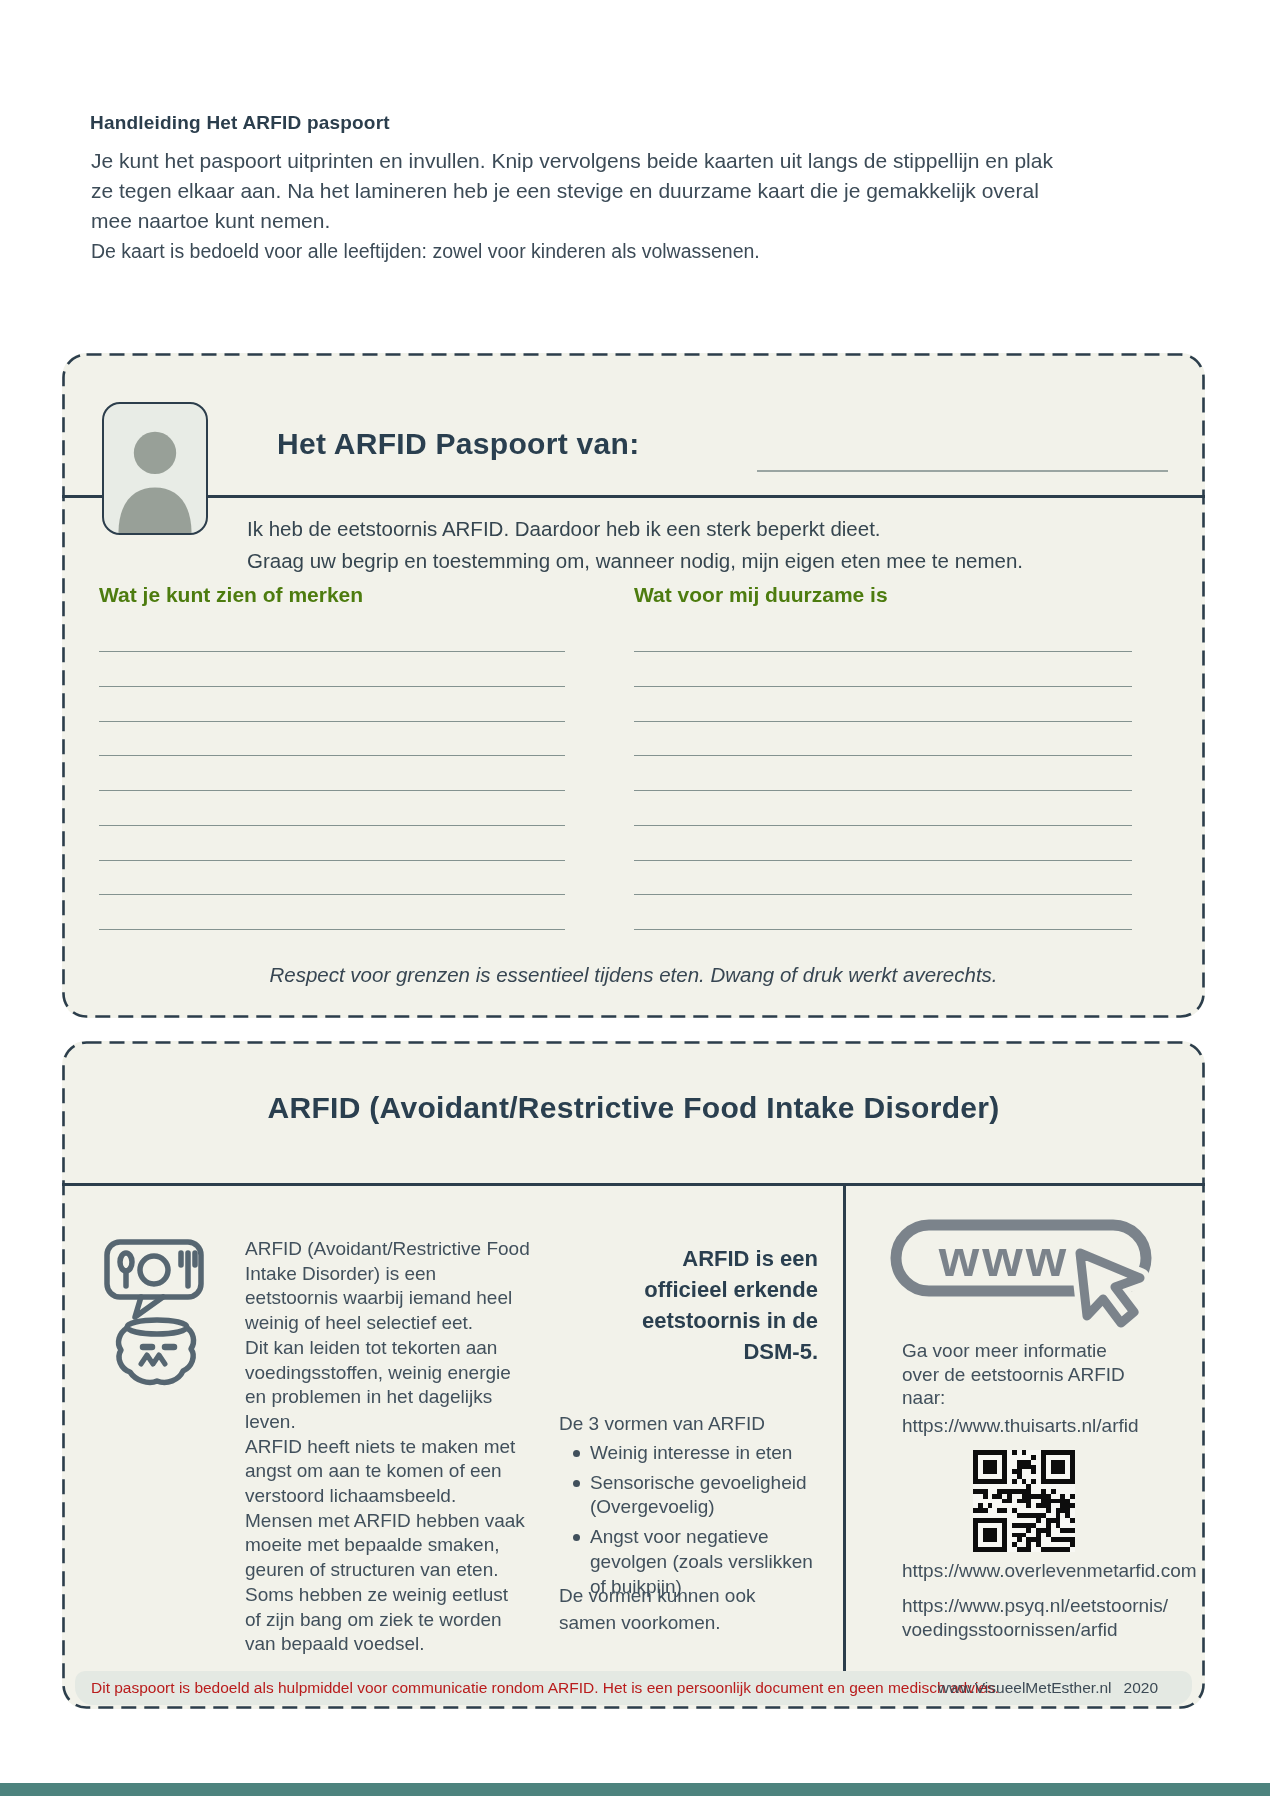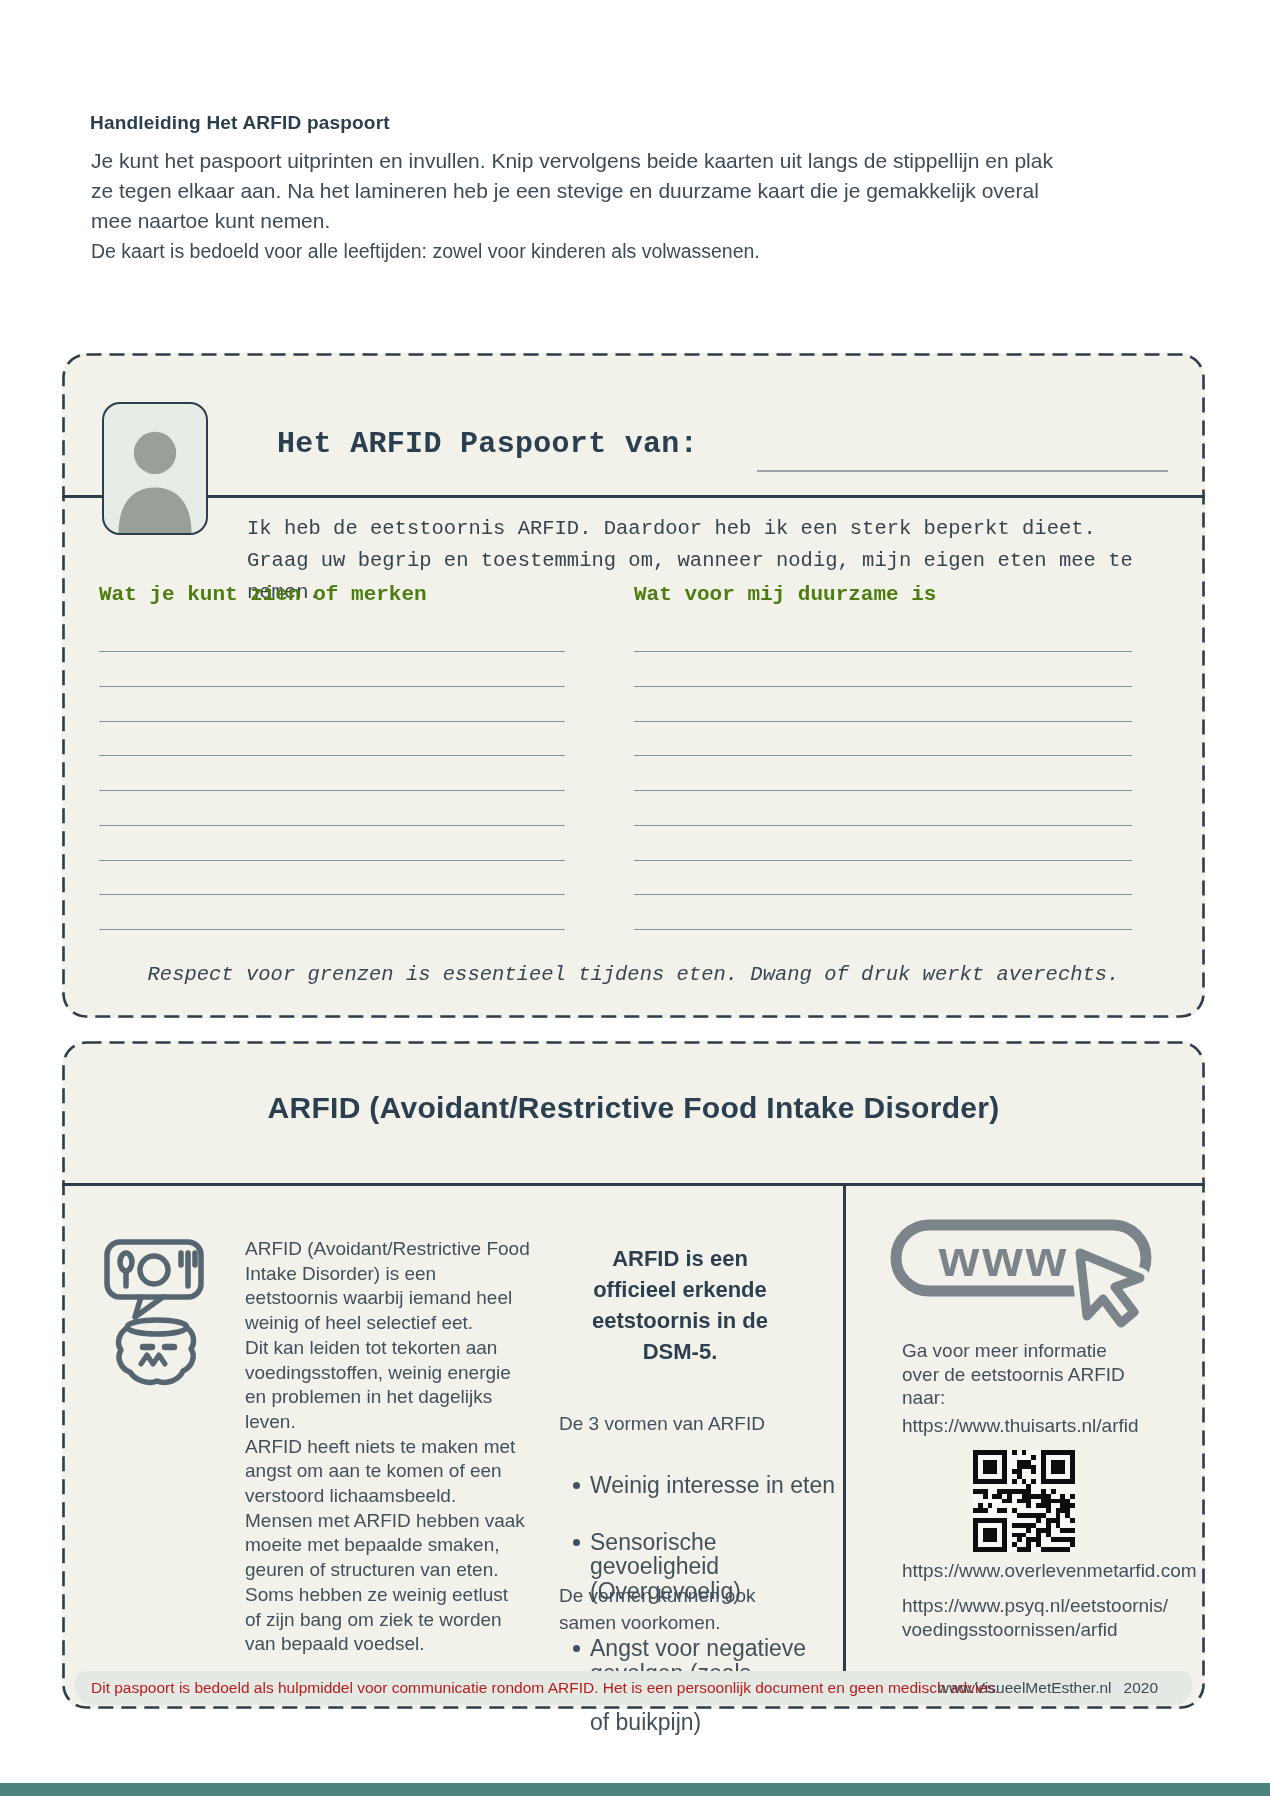--- a/index.html
+++ b/index.html
@@ -10,21 +10,21 @@
   .pre { white-space:pre-line; }
 
   
   .manual-title { position:absolute; left:90px; top:112px; font-size:19px; font-weight:bold; color:#2b3e4d; letter-spacing:.2px; }
   .manual-p1 { position:absolute; left:91px; top:146px; width:1070px; font-size:21px; line-height:30px; color:#3c4b57; }
   .manual-p2 { position:absolute; left:91px; top:236px; width:1070px; font-size:19.5px; line-height:30px; color:#3c4b57; }
 
   
   .card { position:absolute; left:62px; width:1143px; background:#f2f2ea; border-radius:24px; }
   .card svg.dash { position:absolute; left:0; top:0; width:100%; height:100%; pointer-events:none; }
-  #card1 { top:353px; height:665px;font-family:Liberation Mono, monospace; }
+  #card1 { top:353px; height:665px; }
   #card2 { top:1041px; height:668px; }
   .rule { position:absolute; left:0; width:100%; height:3px; background:#2c3e4c; }
 
   
   .avatar { position:absolute; left:40px; top:49px; width:106px; height:133px; background:#e8ece6;
             border:2px solid #2c3e4c; border-radius:18px; overflow:hidden; z-index:3; }
   .avatar svg { position:absolute; left:0; bottom:-2px; width:102px; height:118px; }
   .c1-title { position:absolute; left:215px; top:74px; font-size:30px; font-weight:bold; color:#2a3f4f; letter-spacing:.3px; }
   .name-line { position:absolute; left:695px; top:76px; width:411px; height:43px; border-bottom:2px solid #9aa5a2; }
   .c1-intro { position:absolute; left:185px; top:160px; font-size:20.5px; line-height:32px; color:#35454f; }
@@ -35,24 +35,24 @@
   .writelines.left { left:37px; width:466px; }
   .writelines.right { left:572px; width:498px; }
   .writeline { position:absolute; left:0; width:100%; height:0; border-bottom:1.6px solid #849390; }
   .c1-note { position:absolute; left:0; top:610px; width:100%; text-align:center; font-size:20.5px; font-style:italic; color:#374652; }
 
   
   .c2-title { position:absolute; left:0; top:50px; width:100%; text-align:center; font-size:30px; font-weight:bold; color:#2a3f4f; letter-spacing:.3px; }
   .vdiv { position:absolute; left:781px; top:145px; width:3px; height:487px; background:#2c3e4c; }
   .head-icon { position:absolute; left:36px; top:196px; width:118px; height:150px; }
   .about { position:absolute; left:183px; top:196px; width:330px; font-size:19px; line-height:24.7px; color:#41505c; }
-  .dsm-heading { position:absolute; left:480px; top:202px; width:276px; text-align:center; font-size:22px; line-height:31px; font-weight:bold; color:#2a3f4f; }
+  .dsm-heading { position:absolute; left:480px; top:202px; width:276px; text-align:right; font-size:22px; line-height:31px; font-weight:bold; color:#2a3f4f; }
   .forms-intro { position:absolute; left:497px; top:372px; font-size:19px; color:#41505c; }
   .forms-list { position:absolute; left:528px; top:400px; width:260px; list-style:none; }
-  .forms-list li { position:relative; font-size:23px; line-height:24.7px; color:#41505c; margin-bottom:5px; white-space:pre-line;margin-top:32px; }
+  .forms-list li { position:relative; font-size:19px; line-height:24.7px; color:#41505c; margin-bottom:5px; white-space:pre-line; }
   .forms-list li::before { content:""; position:absolute; left:-17px; top:9px; width:7px; height:7px; border-radius:50%; background:#41505c; }
   .forms-note { position:absolute; left:497px; top:541px; width:280px; font-size:19px; line-height:27px; color:#41505c; }
   .www-icon { position:absolute; left:828px; top:178px; width:264px; height:116px; }
   .info-lead { position:absolute; left:840px; top:298px; font-size:19px; line-height:23.7px; color:#41505c; }
   .link { font-size:19px; color:#41505c; }
   .link1 { position:absolute; left:840px; top:374px; text-underline-offset:4px; }
   .qr-wrap { position:absolute; left:911px; top:409px; width:102px; height:102px; background:#f8f8f4; }
   #qr { display:grid; width:102px; height:102px; grid-template-columns:repeat(21,1fr); grid-template-rows:repeat(21,1fr); }
   #qr i { display:block; }
   #qr i.d { background:#0d0d0d; }

